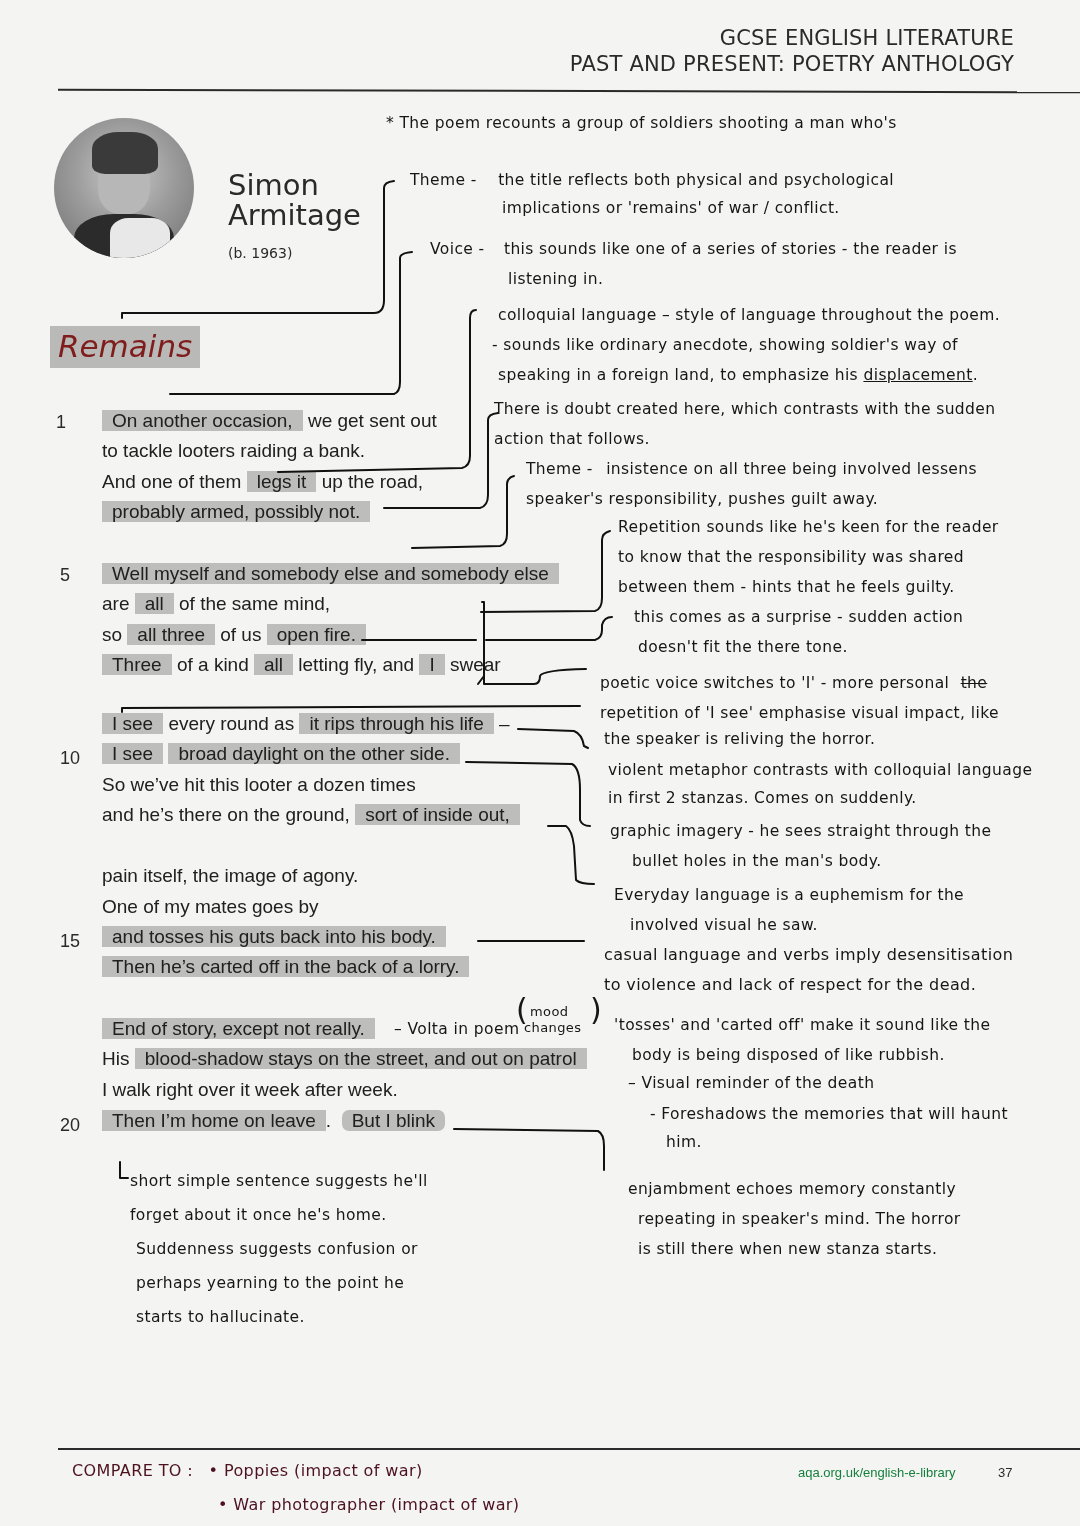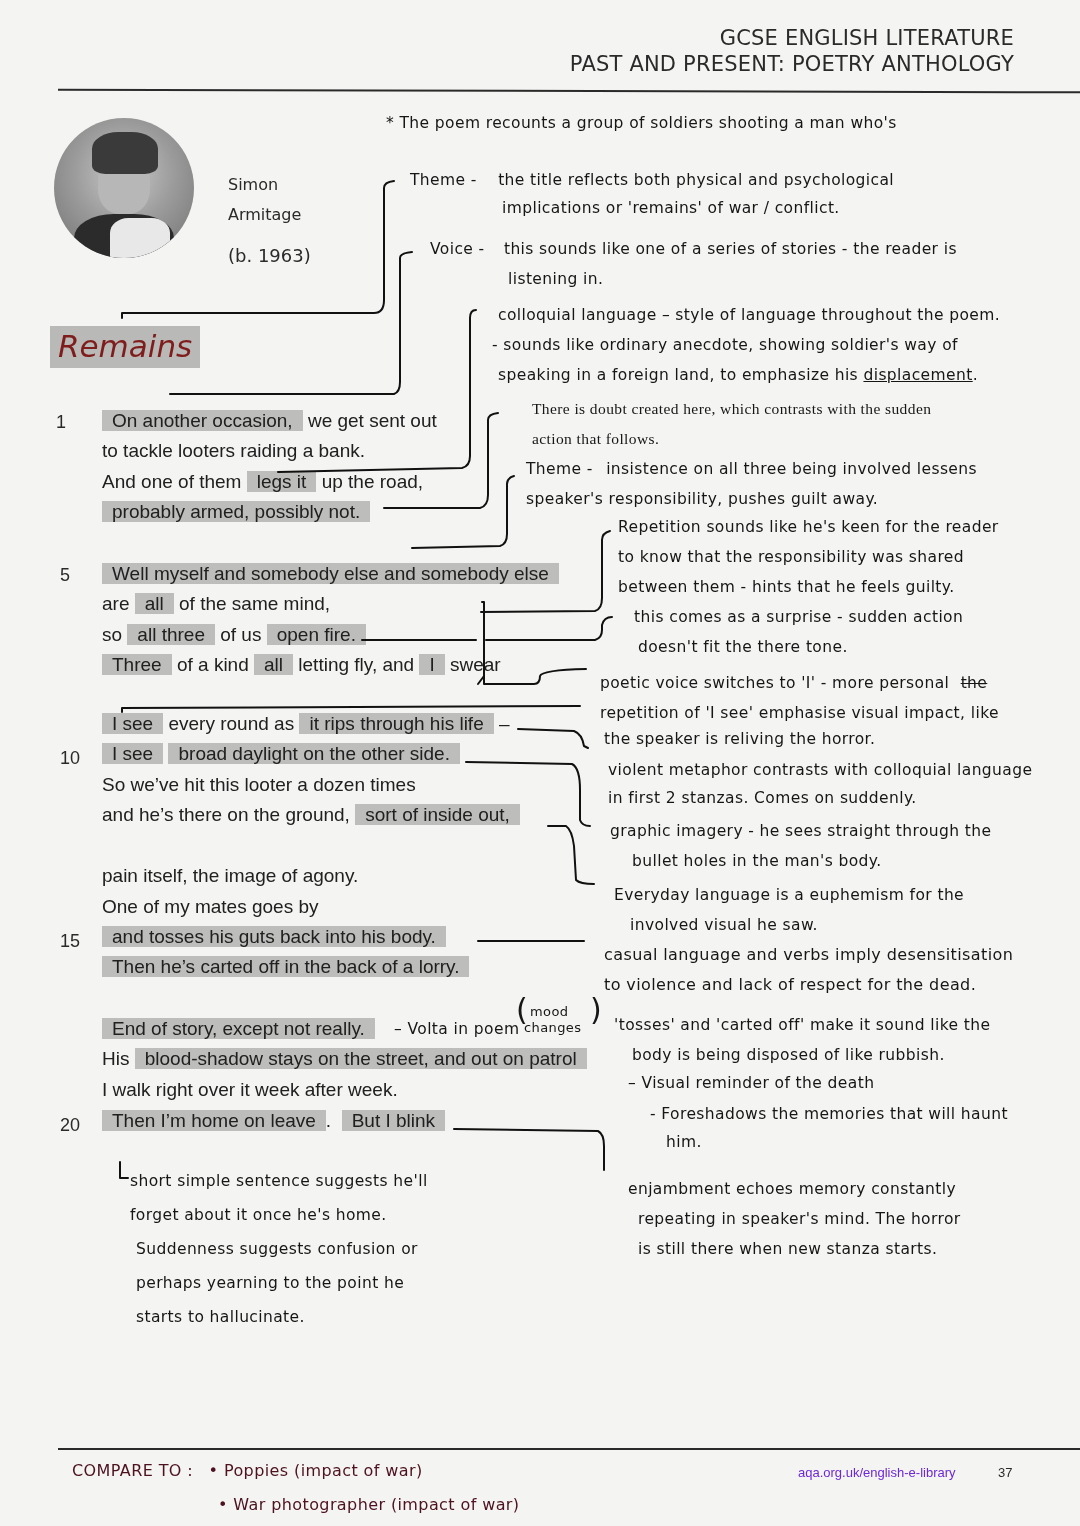--- a/index.html
+++ b/index.html
@@ -18,36 +18,36 @@
   .rule { position: absolute; height: 2px; background: #2a2a2a; }
   .portrait {
     position: absolute; left: 54px; top: 118px; width: 140px; height: 140px; border-radius: 50%;
     background: radial-gradient(circle at 50% 40%, #c9c9c9 0%, #9c9c9c 45%, #6e6e6e 100%);
     overflow: hidden;
   }
   .portrait .hair { position: absolute; left: 38px; top: 14px; width: 66px; height: 42px; background: #3a3a3a; border-radius: 40% 40% 20% 20%; }
   .portrait .face { position: absolute; left: 44px; top: 34px; width: 52px; height: 62px; background: #b7b7b7; border-radius: 45% 45% 40% 40%; }
   .portrait .collar { position: absolute; left: 20px; top: 96px; width: 100px; height: 60px; background: #2b2b2b; border-radius: 40% 40% 0 0; }
   .portrait .shirt { position: absolute; left: 56px; top: 100px; width: 60px; height: 50px; background: #e8e8e8; border-radius: 30% 30% 0 0; }
-  .poet-name { position: absolute; left: 228px; top: 170px; font-family: "DejaVu Sans", sans-serif; font-size: 16px; line-height: 30px; color: #2a2a2a; }
-  .poet-dates { position: absolute; left: 228px; top: 245px; font-family: "DejaVu Sans", sans-serif; font-size: 18px; color: #2a2a2a; }
+  .poet-name { position: absolute; left: 228px; top: 170px; font-family: "DejaVu Sans", sans-serif; font-size: 29px; line-height: 30px; color: #2a2a2a; }
+  .poet-dates { position: absolute; left: 228px; top: 245px; font-family: "DejaVu Sans", sans-serif; font-size: 14px; color: #2a2a2a; }
   .poem-title {
     position: absolute; left: 50px; top: 326px; padding: 2px 8px 4px 8px;
     font-family: "DejaVu Sans", sans-serif; font-style: italic; font-size: 31px; color: #7f1d1d;
     background: #b9b9b7;
   }
   .line-no { position: absolute; font-size: 18px; color: #2a2a2a; }
   .poem-line { position: absolute; left: 102px; font-size: 19px; color: #202020; white-space: nowrap; }
   .hl { background: #bdbdbb; padding: 0 10px; text-align: right; }
   .hand {
     position: absolute; font-family: "DejaVu Sans", sans-serif; font-size: 15.5px; color: #161616;
     line-height: 30px; letter-spacing: 0.4px; white-space: nowrap;
   }
   .maroon { color: #4d1220; }
-  .footer-url { position: absolute; left: 798px; top: 1465px; font-size: 13px; color: #6d28d9; }
+  .footer-url { position: absolute; left: 798px; top: 1465px; font-size: 13px; color: #15803d; }
   .page-no { position: absolute; left: 998px; top: 1465px; font-size: 13px; color: #2a2a2a; }
   svg.brackets { position: absolute; left: 0; top: 0; }
   u { text-decoration-thickness: 1px; }
 </style>
 </head>
 <body>
 
 <div class="header-line1">GCSE ENGLISH LITERATURE</div>
 <div class="header-line2">PAST AND PRESENT: POETRY ANTHOLOGY</div>
 <div class="rule" style="left:58px; top:90px; width:1022px; transform: rotate(0.15deg);"></div>
@@ -85,21 +85,21 @@
     <div class="poem-line" style="top: 743px;"><span class="hl" style="white-space: pre;">I see</span><span style="white-space: pre;"> </span><span class="hl" style="white-space: pre;">broad daylight on the other side.</span></div>
     <div class="poem-line" style="top: 774px;"><span style="white-space: pre;">So we’ve hit this looter a dozen times</span></div>
     <div class="poem-line" style="top: 804px;"><span style="white-space: pre;">and he’s there on the ground, </span><span class="hl" style="white-space: pre;">sort of inside out,</span></div>
     <div class="poem-line" style="top: 865px;"><span style="white-space: pre;">pain itself, the image of agony.</span></div>
     <div class="poem-line" style="top: 896px;"><span style="white-space: pre;">One of my mates goes by</span></div>
     <div class="poem-line" style="top: 926px;"><span class="hl" style="white-space: pre;">and tosses his guts back into his body.</span></div>
     <div class="poem-line" style="top: 956px;"><span class="hl" style="white-space: pre;">Then he’s carted off in the back of a lorry.</span></div>
     <div class="poem-line" style="top: 1018px;"><span class="hl" style="white-space: pre;">End of story, except not really.</span></div>
     <div class="poem-line" style="top: 1048px;"><span style="white-space: pre;">His </span><span class="hl" style="white-space: pre;">blood-shadow stays on the street, and out on patrol</span></div>
     <div class="poem-line" style="top: 1079px;"><span style="white-space: pre;">I walk right over it week after week.</span></div>
-    <div class="poem-line" style="top: 1110px;"><span class="hl" style="white-space: pre;">Then I’m home on leave</span><span style="white-space: pre;">.  </span><span class="hl" style="white-space: pre;">But I blink</span></div>
+    <div class="poem-line" style="top: 1110px;"><span class="hl" style="white-space: pre;">Then I’m home on leave</span><span style="white-space: pre;">.  </span><span class="hl" style="white-space: pre; border-radius: 7px;">But I blink</span></div>
   </div>
 
 <svg class="brackets" width="1080" height="1526">
   <g fill="none" stroke="#111" stroke-width="2" stroke-linecap="round" stroke-linejoin="round">
     <path d="M122 318 L122 313 L374 313 Q384 313 384 300 L384 188 Q384 182 394 181"></path>
     <path d="M170 394 L394 394 Q400 392 400 382 L400 258 Q400 253 412 252"></path>
     <path d="M278 472 L462 468 Q470 466 470 456 L470 318 Q470 310 476 310"></path>
     <path d="M384 508 L480 508 Q488 506 488 495 L488 420 Q488 414 498 413"></path>
     <path d="M412 548 L500 546 Q507 544 507 534 L507 484 Q507 478 514 476"></path>
     <path d="M481 612 L595 611 Q602 609 602 598 L602 540 Q602 533 610 531"></path>
@@ -132,21 +132,21 @@
   <span style="margin-left:14px">this sounds like one of a series of stories - the reader is</span>
   <div style="margin-left:78px">listening in.</div>
 </div>
 
 <div class="hand" style="left:498px; top:300px;">
   <div>colloquial language – style of language throughout the poem.</div>
   <div style="margin-left:-6px">- sounds like ordinary anecdote, showing soldier's way of</div>
   <div><span>speaking in a foreign land, to emphasize his </span><u>displacement</u>.</div>
 </div>
 
-<div class="hand" style="left:532px; top:394px;font-family:Liberation Serif, serif;">
+<div class="hand" style="left:494px; top:394px;">
   <div>There is doubt created here, which contrasts with the sudden</div>
   <div>action that follows.</div>
 </div>
 
 <div class="hand" style="left:526px; top:454px;">
   <span>Theme -</span>
   <span style="margin-left:8px">insistence on all three being involved lessens</span>
   <div>speaker's responsibility, pushes guilt away.</div>
 </div>
 

